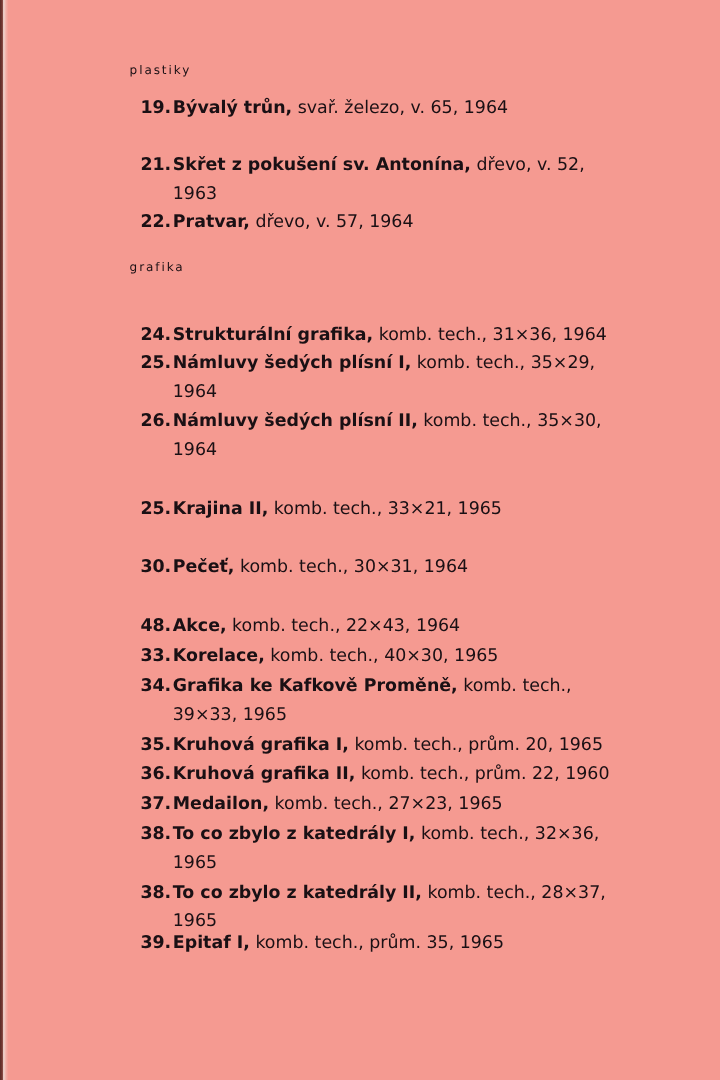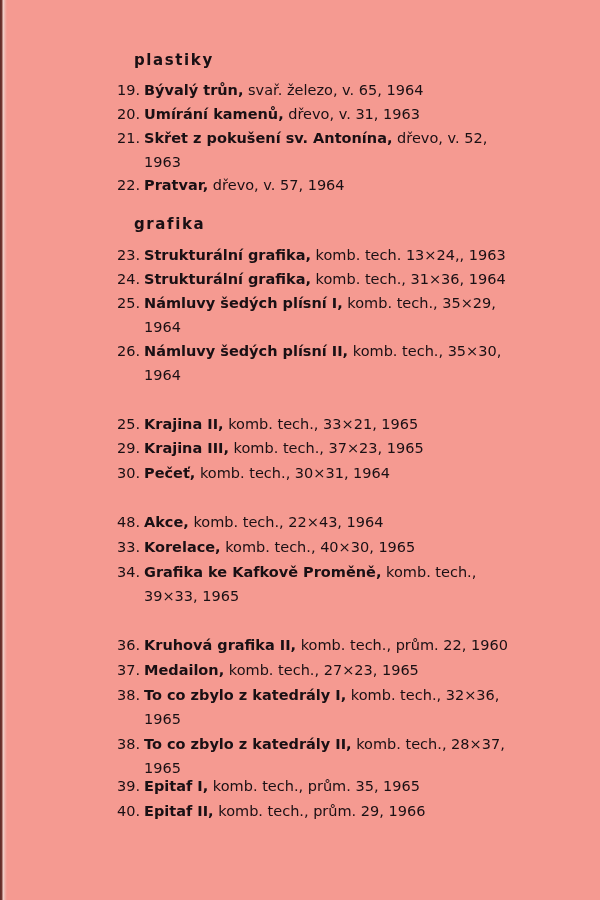--- a/index.html
+++ b/index.html
@@ -11,79 +11,67 @@
     color: #1a1014;
   }
   .edge-left {
     position: absolute; left: 0; top: 0; bottom: 0; width: 7px;
     background: linear-gradient(to right, #5a2a26 0, #7a3b35 2px, #f0d6d0 3px, #f2b0a8 5px, #f59a91 7px);
   }
   .page {
     position: absolute; left: 0; top: 0; width: 600px; height: 900px;
   }
   .section-title {
-    position: absolute; left: 134px;
-    font-size: 15px; letter-spacing: 1.6px; font-weight: bold;
+    position: absolute; left: 108px;
+    font-size: 10px; letter-spacing: 1.6px; font-weight: normal;
     line-height: 20px;
   }
   .entry {
     position: absolute; left: 117px; width: 400px;
     font-size: 14.5px; line-height: 24px;
   }
   .entry .num {
     position: absolute; left: 0; top: 0;
-    font-weight: normal; width: 27px;
+    font-weight: bold; width: 27px;
   }
   .entry .body { margin-left: 27px; display: block; }
   .entry .title { font-weight: bold; margin-top: 12px; }
   .entry .line { display: block; white-space: nowrap; height: 24px; }
 </style>
 </head>
 <body>
 
 <div class="edge-left"></div>
 
 <div class="page">
 
   <div class="section-title" style="top:50px">plastiky</div>
 
   <div class="entry" style="top:78px">
     <span class="num">19.</span>
     <span class="body">
         <span class="line"><span class="title">Bývalý trůn,</span><span> svař. železo, v. 65, 1964</span></span>
       </span>
   </div>
-  <div class="entry" style="top:102px">
-    <span class="num">20.</span>
-    <span class="body">
-        <span class="line"><span class="title">Umírání kamenů,</span><span> dřevo, v. 31, 1963</span></span>
-      </span>
-  </div>
   <div class="entry" style="top:126px">
     <span class="num">21.</span>
     <span class="body">
       <span class="line"><span class="title">Skřet z pokušení sv. Antonína,</span><span> dřevo, v. 52,</span></span>
       <span class="line">1963</span>
     </span>
   </div>
   <div class="entry" style="top:173px">
     <span class="num">22.</span>
     <span class="body">
         <span class="line"><span class="title">Pratvar,</span><span> dřevo, v. 57, 1964</span></span>
       </span>
   </div>
 
   <div class="section-title" style="top:214px">grafika</div>
 
-  <div class="entry" style="top:243px">
-    <span class="num">23.</span>
-    <span class="body">
-        <span class="line"><span class="title">Strukturální grafika,</span><span> komb. tech. 13×24,, 1963</span></span>
-      </span>
-  </div>
   <div class="entry" style="top:267px">
     <span class="num">24.</span>
     <span class="body">
         <span class="line"><span class="title">Strukturální grafika,</span><span> komb. tech., 31×36, 1964</span></span>
       </span>
   </div>
   <div class="entry" style="top:291px">
     <span class="num">25.</span>
     <span class="body">
       <span class="line"><span class="title">Námluvy šedých plísní I,</span><span> komb. tech., 35×29,</span></span>
@@ -96,26 +84,20 @@
       <span class="line"><span class="title">Námluvy šedých plísní II,</span><span> komb. tech., 35×30,</span></span>
       <span class="line">1964</span>
     </span>
   </div>
   <div class="entry" style="top:412px">
     <span class="num">25.</span>
     <span class="body">
         <span class="line"><span class="title">Krajina II,</span><span> komb. tech., 33×21, 1965</span></span>
       </span>
   </div>
-  <div class="entry" style="top:436px">
-    <span class="num">29.</span>
-    <span class="body">
-        <span class="line"><span class="title">Krajina III,</span><span> komb. tech., 37×23, 1965</span></span>
-      </span>
-  </div>
   <div class="entry" style="top:461px">
     <span class="num">30.</span>
     <span class="body">
         <span class="line"><span class="title">Pečeť,</span><span> komb. tech., 30×31, 1964</span></span>
       </span>
   </div>
   <div class="entry" style="top:510px">
     <span class="num">48.</span>
     <span class="body">
         <span class="line"><span class="title">Akce,</span><span> komb. tech., 22×43, 1964</span></span>
@@ -126,20 +108,26 @@
     <span class="body">
         <span class="line"><span class="title">Korelace,</span><span> komb. tech., 40×30, 1965</span></span>
       </span>
   </div>
   <div class="entry" style="top:560px">
     <span class="num">34.</span>
     <span class="body">
       <span class="line"><span class="title">Grafika ke Kafkově Proměně,</span><span> komb. tech.,</span></span>
       <span class="line">39×33, 1965</span>
     </span>
+  </div>
+  <div class="entry" style="top:609px">
+    <span class="num">35.</span>
+    <span class="body">
+        <span class="line"><span class="title">Kruhová grafika I,</span><span> komb. tech., prům. 20, 1965</span></span>
+      </span>
   </div>
   <div class="entry" style="top:633px">
     <span class="num">36.</span>
     <span class="body">
         <span class="line"><span class="title">Kruhová grafika II,</span><span> komb. tech., prům. 22, 1960</span></span>
       </span>
   </div>
   <div class="entry" style="top:658px">
     <span class="num">37.</span>
     <span class="body">
@@ -159,20 +147,14 @@
       <span class="line"><span class="title">To co zbylo z katedrály II,</span><span> komb. tech., 28×37,</span></span>
       <span class="line" style="height:19px">1965</span>
     </span>
   </div>
   <div class="entry" style="top:774px">
     <span class="num">39.</span>
     <span class="body">
         <span class="line"><span class="title">Epitaf I,</span><span> komb. tech., prům. 35, 1965</span></span>
       </span>
   </div>
-  <div class="entry" style="top:799px">
-    <span class="num">40.</span>
-    <span class="body">
-        <span class="line"><span class="title">Epitaf II,</span><span> komb. tech., prům. 29, 1966</span></span>
-      </span>
-  </div>
 
 </div>
 
 </body></html>

